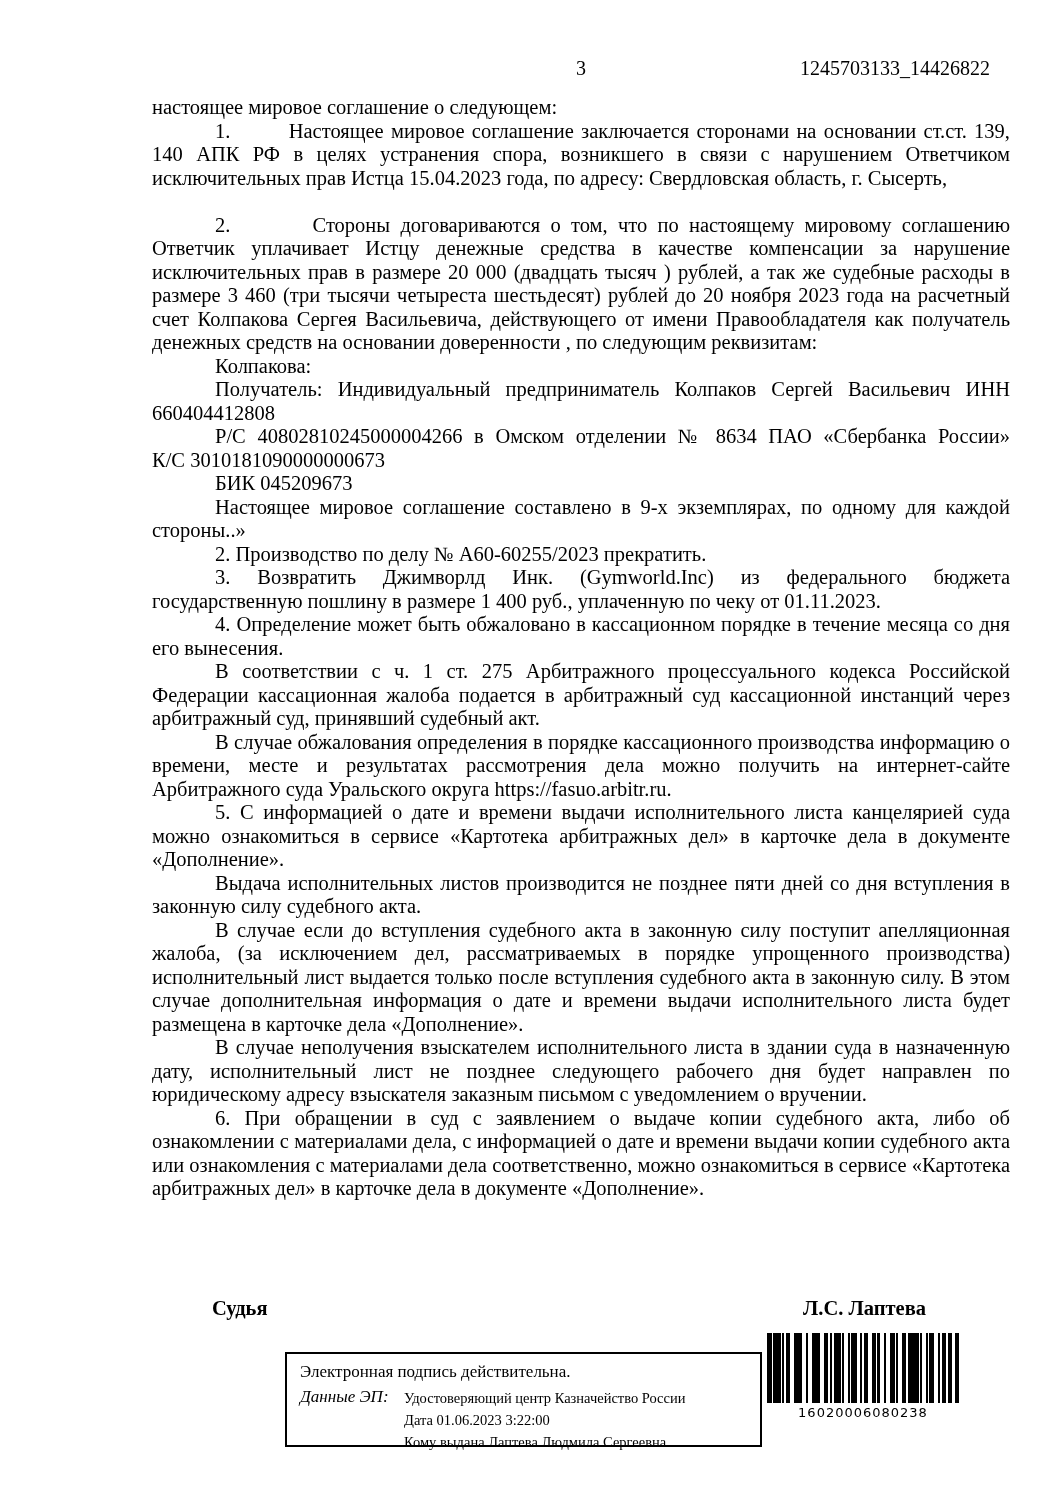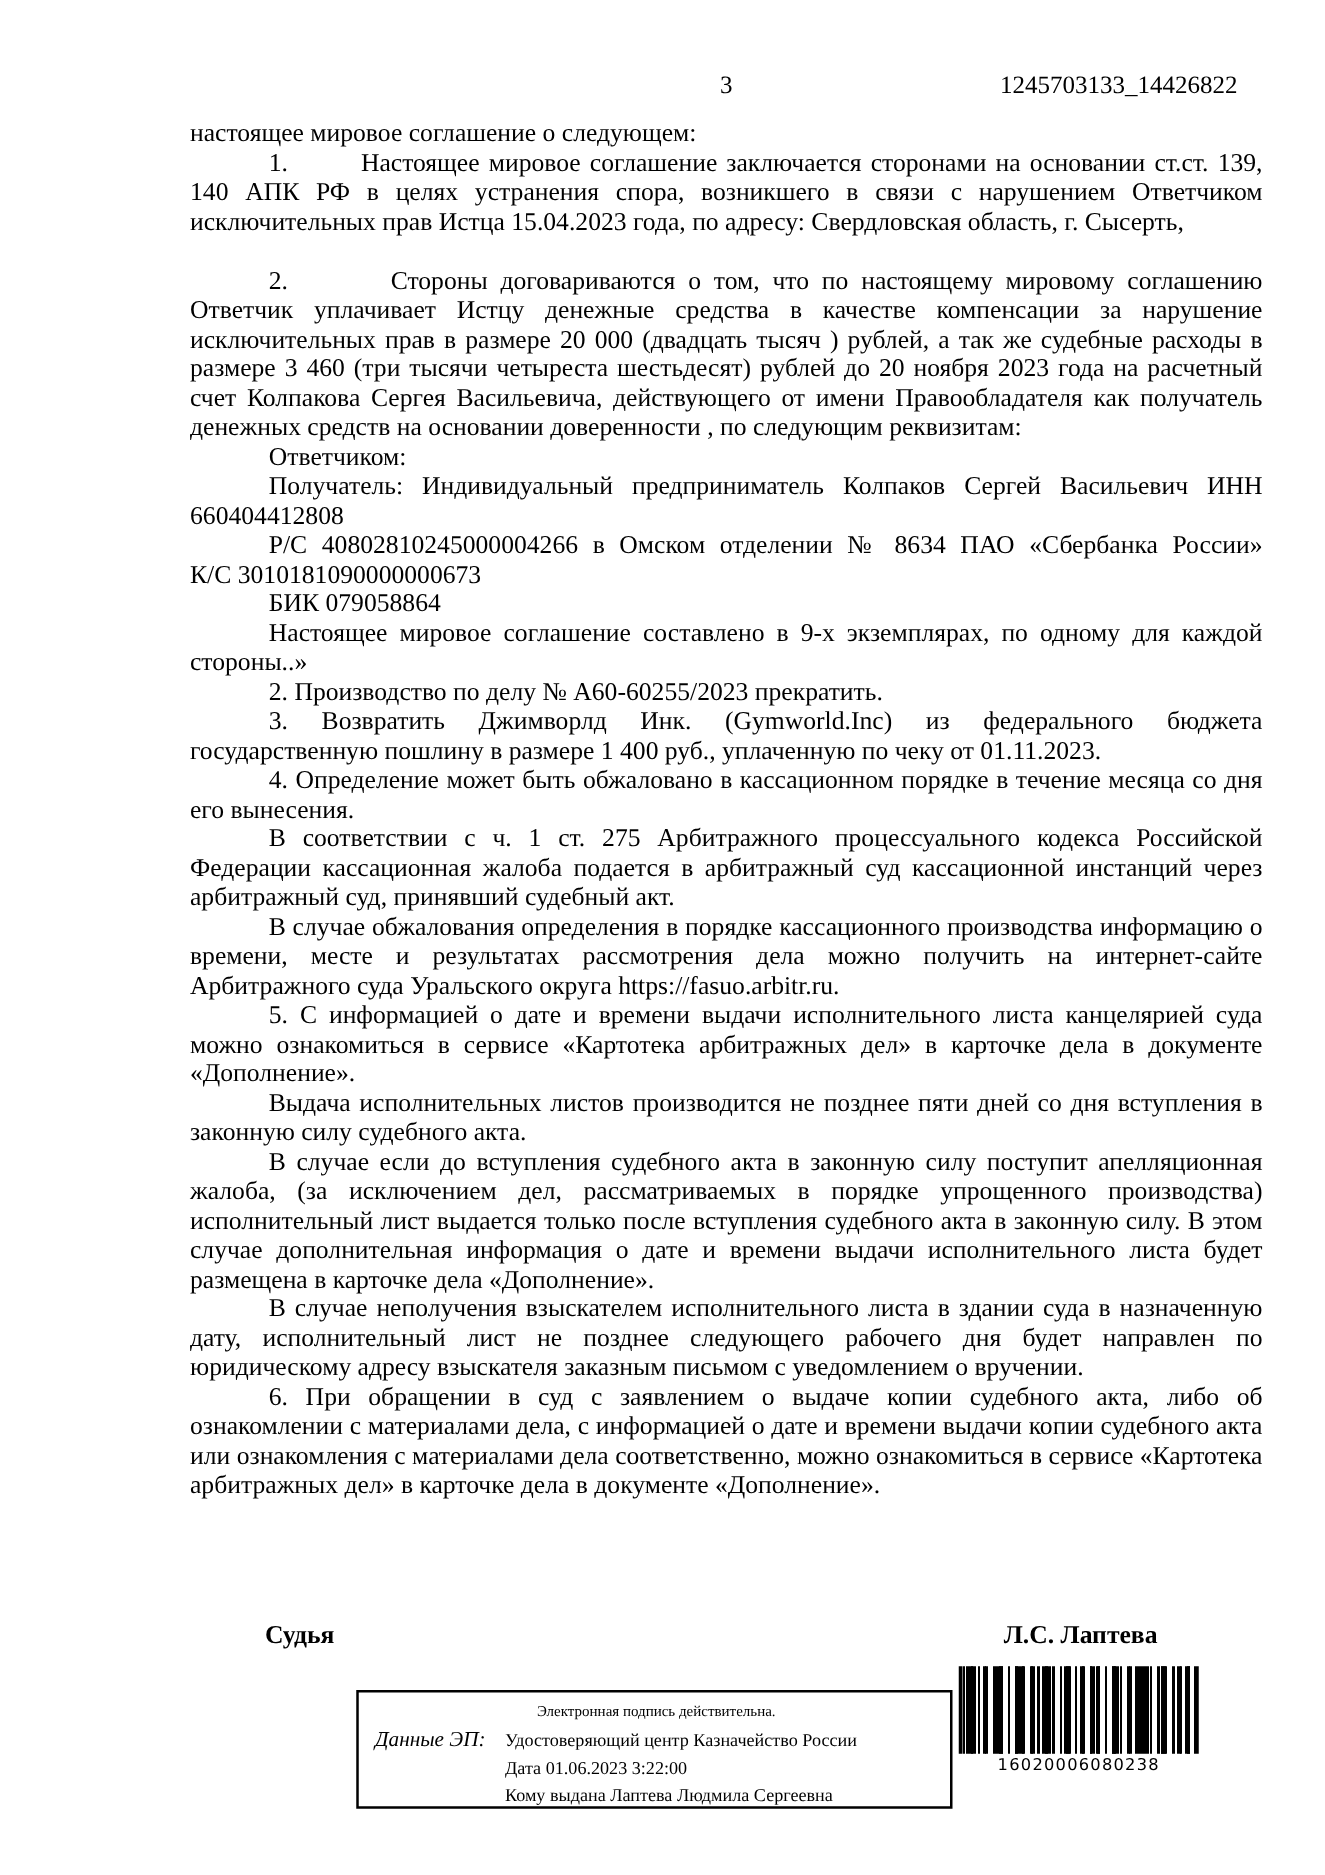--- a/index.html
+++ b/index.html
@@ -39,21 +39,21 @@
     display: flex; justify-content: space-between;
     font-size: 20.5px; font-weight: bold;
   }
   .sig-role { margin-left: 60px; }
   .sig-name { margin-right: 84px; }
   .stamp-box {
     position: absolute; left: 285px; top: 1352px; width: 477px; height: 95px;
     border: 2px solid #000; background: #fff;
     padding: 8px 10px 0 13px;
   }
-  .stamp-title { font-size: 12px; margin: 0 0 5px 0; text-align: center; }
+  .stamp-title { font-size: 17px; margin: 0 0 5px 0; }
   .stamp-row { display: flex; align-items: flex-start; }
   .stamp-label { font-size: 17px; width: 104px; flex: none; font-style: italic; }
   .stamp-lines { font-size: 14.5px; line-height: 22px; }
   .barcode {
     position: absolute; left: 767px; top: 1333px; width: 192px;
     text-align: center;
   }
   .barcode-bars {
     height: 70px; width: 192px;
     background-color: #fff;
@@ -76,26 +76,26 @@
   <div class="header">
     <span class="page-number">3</span>
     <span class="doc-id">1245703133_14426822</span>
   </div>
 
   <div class="body-text">
     <p class="noindent">настоящее мировое соглашение о следующем:</p>
     <p>1.&nbsp;&nbsp;&nbsp;&nbsp;&nbsp;&nbsp;&nbsp; Настоящее мировое соглашение заключается сторонами на основании ст.ст. 139, 140 АПК РФ в целях устранения спора, возникшего в связи с нарушением Ответчиком исключительных прав Истца 15.04.2023 года, по адресу: Свердловская область, г. Сысерть,</p>
     <p class="blank"></p>
     <p>2.&nbsp;&nbsp;&nbsp;&nbsp;&nbsp;&nbsp;&nbsp; Стороны договариваются о том, что по настоящему мировому соглашению Ответчик уплачивает Истцу денежные средства в качестве компенсации за нарушение исключительных прав в размере 20 000 (двадцать тысяч ) рублей, а так же судебные расходы в размере 3 460 (три тысячи четыреста шестьдесят) рублей до 20 ноября 2023 года на расчетный счет Колпакова Сергея Васильевича, действующего от имени Правообладателя как получатель денежных средств на основании доверенности , по следующим реквизитам:</p>
-    <p>Ответчиком:</p>
+    <p>Колпакова:</p>
     <p class="stretch">Получатель: Индивидуальный предприниматель Колпаков Сергей Васильевич ИНН</p>
     <p class="noindent">660404412808</p>
     <p class="stretch">Р/С 40802810245000004266 в Омском отделении № 8634 ПАО «Сбербанка России»</p>
     <p class="noindent">К/С 3010181090000000673</p>
-    <p>БИК 079058864</p>
+    <p>БИК 045209673</p>
     <p class="stretch">Настоящее мировое соглашение составлено в 9-х экземплярах, по одному для каждой</p>
     <p class="noindent">стороны..»</p>
     <p>2. Производство по делу № А60-60255/2023 прекратить.</p>
     <p>3. Возвратить Джимворлд Инк. (Gymworld.Inc) из федерального бюджета государственную пошлину в размере 1 400 руб., уплаченную по чеку от 01.11.2023.</p>
     <p>4. Определение может быть обжаловано в кассационном порядке в течение месяца со дня его вынесения.</p>
     <p>В соответствии с ч. 1 ст. 275 Арбитражного процессуального кодекса Российской Федерации кассационная жалоба подается в арбитражный суд кассационной инстанций через арбитражный суд, принявший судебный акт.</p>
     <p>В случае обжалования определения в порядке кассационного производства информацию о времени, месте и результатах рассмотрения дела можно получить на интернет-сайте Арбитражного суда Уральского округа https://fasuo.arbitr.ru.</p>
     <p>5. С информацией о дате и времени выдачи исполнительного листа канцелярией суда можно ознакомиться в сервисе «Картотека арбитражных дел» в карточке дела в документе «Дополнение».</p>
     <p>Выдача исполнительных листов производится не позднее пяти дней со дня вступления в законную силу судебного акта.</p>
     <p>В случае если до вступления судебного акта в законную силу поступит апелляционная жалоба, (за исключением дел, рассматриваемых в порядке упрощенного производства) исполнительный лист выдается только после вступления судебного акта в законную силу. В этом случае дополнительная информация о дате и времени выдачи исполнительного листа будет размещена в карточке дела «Дополнение».</p>

